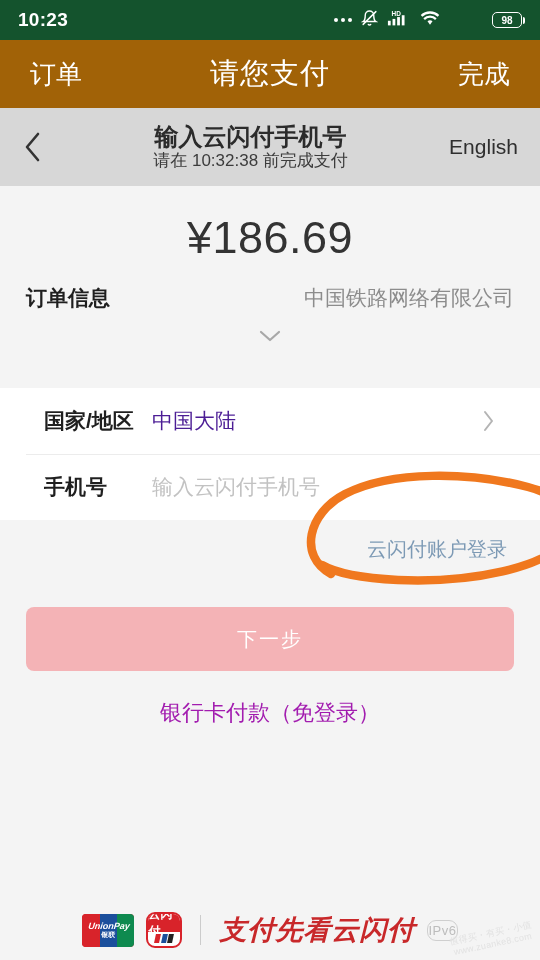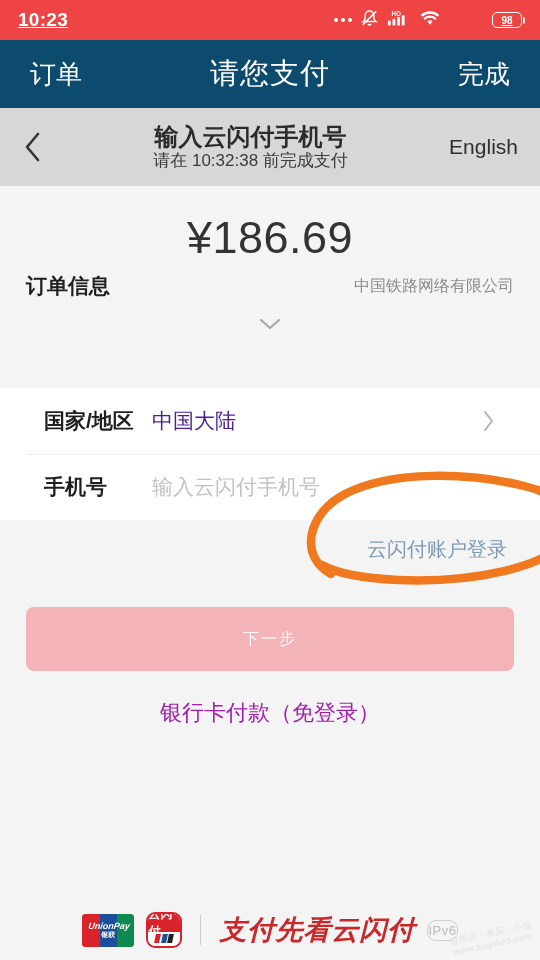--- a/index.html
+++ b/index.html
@@ -7,44 +7,44 @@
     width:540px;height:960px;overflow:hidden;
     background:#f4f4f4;
     font-family:"Liberation Sans","DejaVu Sans",sans-serif;
     -webkit-font-smoothing:antialiased;
   }
   #phone{position:relative;width:540px;height:960px;background:#f4f4f4;}
 
   
   .statusbar{
     position:absolute;top:0;left:0;width:540px;height:40px;
-    background:#ef4444;color:#ffffff;
+    background:#14532d;color:#ffffff;
     display:flex;align-items:center;justify-content:space-between;
-    padding:0 18px;box-sizing:border-box;text-decoration:underline;
+    padding:0 18px;box-sizing:border-box;
   }
   .status-time{font-size:19px;font-weight:bold;letter-spacing:.3px;}
   .status-icons{display:flex;align-items:center;gap:9px;}
   .dots{display:flex;gap:3px;align-items:center;}
   .dots i{width:4px;height:4px;border-radius:50%;background:#fff;display:block;}
   .battery{
     display:flex;align-items:center;justify-content:center;
     width:30px;height:16px;border:1.6px solid #fff;border-radius:5px;
     font-size:10px;font-weight:bold;color:#fff;box-sizing:border-box;
     position:relative;
     margin-left:43px;
   }
   .battery:after{
     content:"";position:absolute;right:-4px;top:4px;width:2.5px;height:7px;
     background:#fff;border-radius:0 2px 2px 0;
   }
 
   
   .navbar{
     position:absolute;top:40px;left:0;width:540px;height:68px;
-    background:#0c4a6e;color:#ffffff;
+    background:#a16207;color:#ffffff;
     display:flex;align-items:center;justify-content:space-between;
     padding:0 30px;box-sizing:border-box;
   }
   .nav-left,.nav-right{font-size:26px;font-weight:300;}
   .nav-title{font-size:29px;font-weight:400;letter-spacing:1px;}
 
   
   .subheader{
     position:absolute;top:108px;left:0;width:540px;height:78px;
     background:#d7d7d7;
@@ -68,24 +68,24 @@
   .amount-card{
     position:absolute;top:186px;left:0;width:540px;height:202px;
     background:#f4f4f4;box-sizing:border-box;
   }
   .amount{
     text-align:center;font-size:45px;color:#333333;font-weight:300;
     padding-top:26px;letter-spacing:.5px;
   }
   .order-row{
     display:flex;align-items:center;justify-content:space-between;
-    padding:0 26px;margin-top:8px;font-family:Liberation Mono, monospace;
+    padding:0 26px;margin-top:20px;font-family:Liberation Mono, monospace;
   }
   .order-label{font-size:21px;font-weight:bold;color:#1f1f1f;}
-  .order-value{font-size:16px;color:#8c8c8c;}
+  .order-value{font-size:21px;color:#8c8c8c;}
   .expand{
     display:flex;justify-content:center;margin-top:16px;
   }
 
   
   .form{
     position:absolute;top:388px;left:0;width:540px;background:#ffffff;
   }
   .row{
     display:flex;align-items:center;height:66px;padding:0 44px;box-sizing:border-box;
@@ -104,21 +104,21 @@
     position:absolute;top:520px;left:0;width:540px;height:58px;
     display:flex;align-items:center;justify-content:flex-end;
     padding-right:33px;box-sizing:border-box;
   }
   .login-link{font-size:20px;color:#7d9ab5;}
 
   
   .next-btn{
     position:absolute;top:607px;left:26px;width:488px;height:64px;
     background:#f4b3b6;border-radius:8px;border:none;
-    color:#ffffff;font-size:16px;font-family:inherit;
+    color:#ffffff;font-size:20px;font-family:inherit;
     display:flex;align-items:center;justify-content:center;letter-spacing:2px;
   }
   .card-pay-link{
     position:absolute;top:698px;left:0;width:540px;text-align:center;
     font-size:22px;color:#a21caf;
   }
 
   
   .annotation{
     position:absolute;top:0;left:0;width:540px;height:960px;

